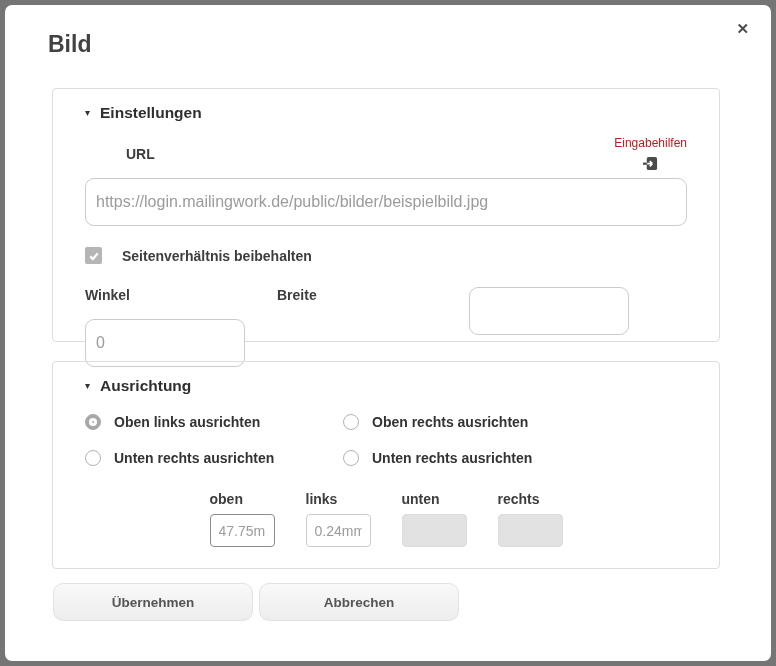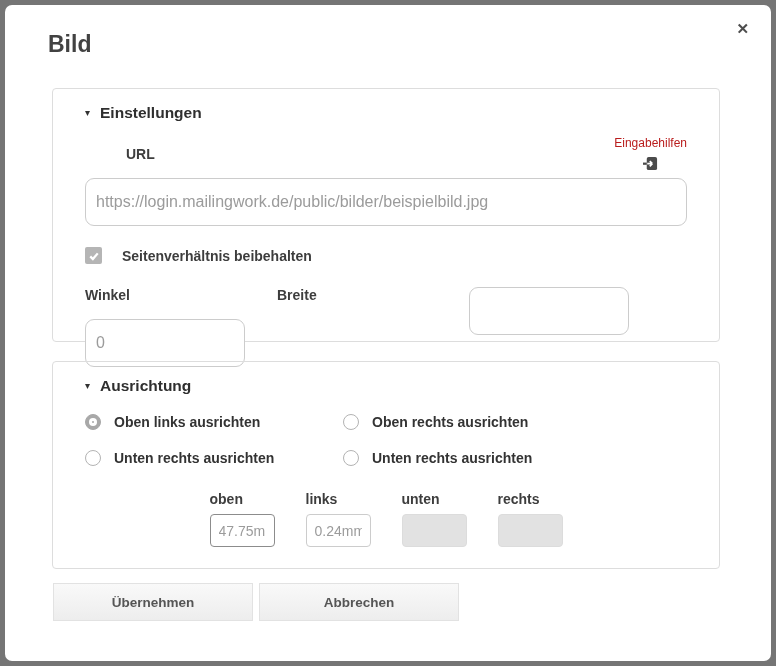--- a/index.html
+++ b/index.html
@@ -99,21 +99,21 @@
   .offset-input.focused  { border-color:#8c8c8c; }
   .offset-input.disabled { background:#e2e2e2; border-color:#dcdcdc; }
 
   .footer {
     position:absolute; left:48px; top:578px;
     display:flex; gap:6px;
   }
   .footer button {
     width:200px; height:38px;
     background:linear-gradient(#f9f9f9,#ededed);
-    border:1px solid #e2e2e2; border-radius:0;
+    border:1px solid #e2e2e2; border-radius:10px;
     font-size:13.5px; font-weight:bold; color:#555555;
     font-family:inherit; cursor:pointer;
   }
 </style>
 </head>
 <body>
 
 <div class="modal">
 
   <div class="dialog-title">Bild</div>

